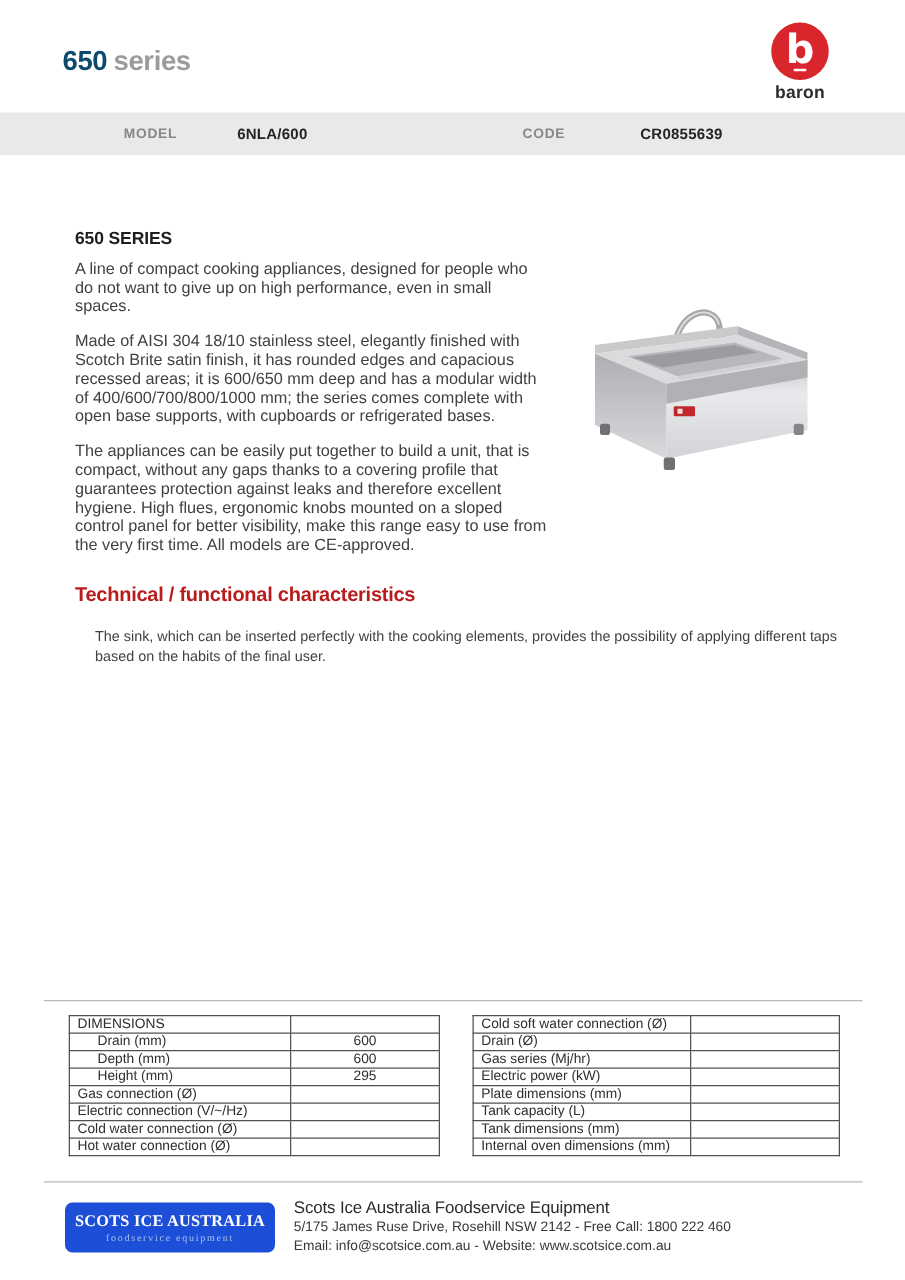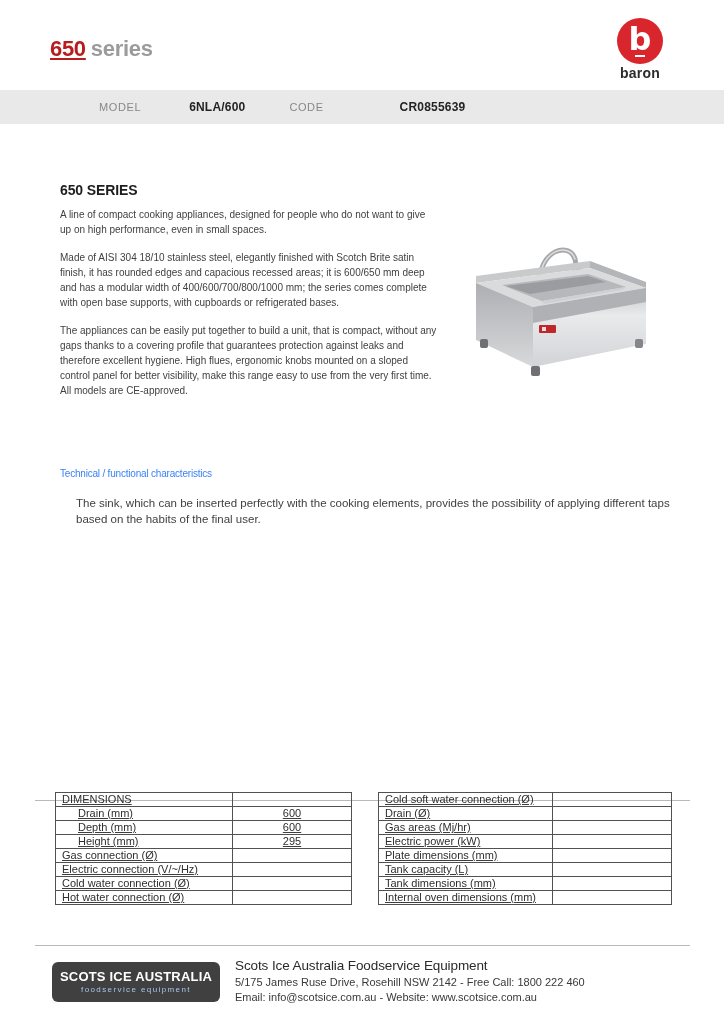--- a/index.html
+++ b/index.html
@@ -5,21 +5,21 @@
   html,body { margin:0; padding:0; background:#ffffff; }
   .page {
     position:relative; width:724px; height:1024px; margin:0 auto;
     background:#ffffff; overflow:hidden;
     font-family:"Liberation Sans","DejaVu Sans",sans-serif;
     color:#3e3e40;
   }
 
   
   .series-heading { position:absolute; top:36px; left:50px; font-size:22px; font-weight:bold; letter-spacing:-0.3px; }
-  .series-number { color:#b91c1c;text-decoration:underline; }
+  .series-number { color:#0c4a6e; }
   .series-word { color:#9b9b9d; margin-left:5px; font-weight:600; }
 
   .brand { position:absolute; top:18px; right:56px; width:56px; text-align:center; }
   .brand-circle {
     width:46px; height:46px; margin:0 auto; border-radius:50%;
     background:#d9262c; color:#ffffff; position:relative;
   }
   .brand-circle .b-glyph {
     position:absolute; top:2px; left:0; right:0; text-align:center;
     font-size:32px; font-weight:bold; font-family:"DejaVu Sans",sans-serif;
@@ -28,66 +28,66 @@
     position:absolute; bottom:7px; left:50%; transform:translateX(-50%);
     width:10px; height:2px; background:#ffffff;
   }
   .brand-name { margin-top:1px; font-size:14px; font-weight:bold; color:#2c2c2e; letter-spacing:0.2px; }
 
   
   .model-bar {
     position:absolute; top:90px; left:0; width:724px; height:34px;
     background:#e9e9ea; display:flex; align-items:center; font-size:11px;
   }
-  .model-bar .lbl { color:#87878a; letter-spacing:0.6px; font-weight:normal;padding-left:44px; }
+  .model-bar .lbl { color:#87878a; letter-spacing:0.6px; font-weight:bold;padding-left:44px; }
   .model-bar .val { color:#242426; font-weight:bold; font-size:12px; letter-spacing:0.2px; }
   .mb-model-label { margin-left:55px; }
   .mb-model-value { margin-left:48px; }
-  .mb-code-label  { }
-  .mb-code-value  { margin-left:76px; }
+  .mb-code-label  { margin-left:128px; }
+  .mb-code-value  { margin-left:60px; }
 
   
   .doc-title {
     position:absolute; top:142px; left:0; width:724px; text-align:center;
     font-size:16px; font-weight:bold; color:#1d1d1f; letter-spacing:-0.2px;
   }
 
   
   .series-section { position:absolute; top:182px; left:60px; width:378px; }
   .series-section h2 { margin:0 0 9px 0; font-size:14px; font-weight:bold; color:#1d1d1f; letter-spacing:-0.1px; }
-  .series-section p { margin:0 0 13px 0; font-size:10px; line-height:15px; color:#414143; }
+  .series-section p { margin:0 0 13px 0; font-size:13px; line-height:15px; color:#414143; }
 
   .product-figure { position:absolute; top:226px; left:438px; width:248px; height:158px; }
 
   
   .tech-section { position:absolute; top:468px; left:60px; width:648px; }
-  .tech-section h2 { margin:0 0 7px 0; font-size:10px; font-weight:normal; color:#3b82f6; letter-spacing:-0.2px; }
+  .tech-section h2 { margin:0 0 7px 0; font-size:16px; font-weight:bold; color:#b91c1c; letter-spacing:-0.2px; }
   .tech-section p { margin:16px; font-size:11.5px; line-height:16px; color:#414143; }
 
   
   .sep { position:absolute; left:35px; width:655px; height:1px; background:#b9b9bb; }
   .sep-top { top:800px; }
   .sep-bottom { top:945px; }
 
   
-  .spec-table { position:absolute; top:792px; border-collapse:collapse; table-layout:fixed;text-decoration:underline; }
+  .spec-table { position:absolute; top:812px; border-collapse:collapse; table-layout:fixed; }
   .spec-table-left  { left:55px;  width:297px; }
   .spec-table-right { left:378px; width:294px;padding-left:28px; }
   .spec-table td {
     border:1px solid #515153; height:13px; padding:0 0 0 6px;
     font-size:11px; color:#2e2e30; line-height:13px; white-space:nowrap; overflow:hidden;
   }
   .spec-table td.spec-value { width:118px; text-align:center; padding:0; }
   .spec-table td.indent { padding-left:22px; }
 
   
   .footer { position:absolute; top:958px; left:0; width:724px; }
   .footer-logo {
     position:absolute; left:52px; top:4px; width:168px; height:40px;
-    background:#404040; border-radius:6px; text-align:center; color:#ffffff;
+    background:#1d4ed8; border-radius:6px; text-align:center; color:#ffffff;font-family:Liberation Serif, serif;
   }
   .footer-logo .fl-main { margin-top:7px; font-size:13px; font-weight:bold; letter-spacing:0.2px; }
   .footer-logo .fl-sub  { margin-top:1px; font-size:8px; letter-spacing:1.4px; color:#a8c6ea; }
   .footer-text { position:absolute; left:235px; top:0; }
   .footer-text .ft-company { font-size:13.5px; color:#2b2b2d; letter-spacing:-0.1px; }
   .footer-text .ft-line { margin-top:3px; font-size:11px; color:#39393b; }
 </style>
 </head>
 <body>
 
@@ -212,21 +212,21 @@
     <tbody>
         <tr>
           <td class="spec-label">Cold soft water connection (Ø)</td>
           <td class="spec-value"></td>
         </tr>
         <tr>
           <td class="spec-label">Drain (Ø)</td>
           <td class="spec-value"></td>
         </tr>
         <tr>
-          <td class="spec-label">Gas areas (Mj/hr)</td>
+          <td class="spec-label">Gas series (Mj/hr)</td>
           <td class="spec-value"></td>
         </tr>
         <tr>
           <td class="spec-label">Electric power (kW)</td>
           <td class="spec-value"></td>
         </tr>
         <tr>
           <td class="spec-label">Plate dimensions (mm)</td>
           <td class="spec-value"></td>
         </tr>

